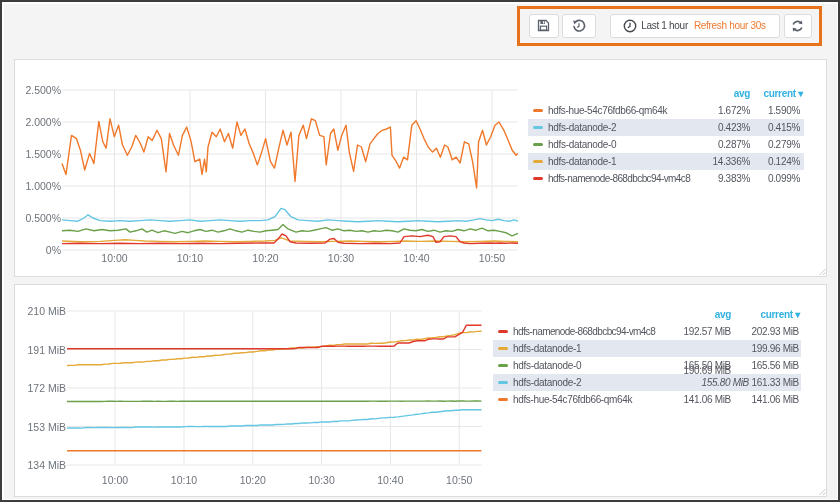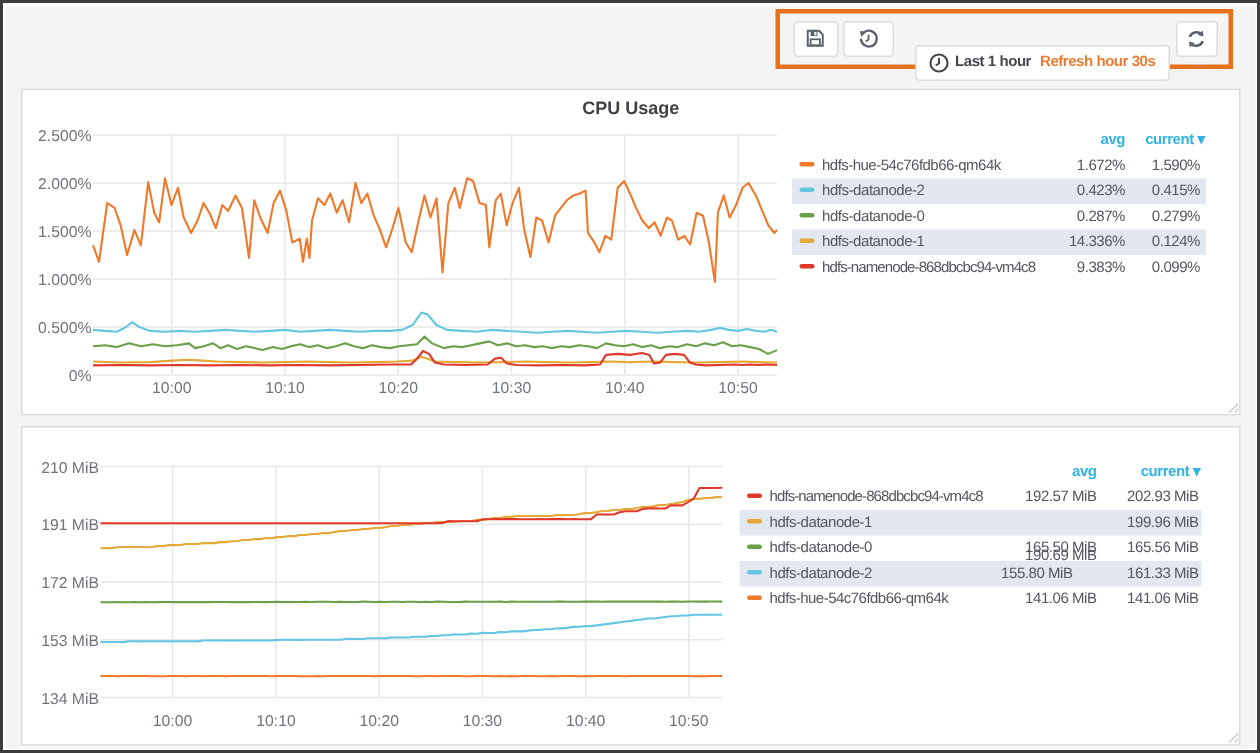--- a/index.html
+++ b/index.html
@@ -6,21 +6,21 @@
 html,body { width:840px; height:502px; }
 body { font-family:"Liberation Sans", sans-serif; background:#fff; position:relative; overflow:hidden; }
 #frame { position:absolute; left:0; top:0; width:840px; height:502px; border:2px solid #3c3c3c; background:#fff; }
 #page { position:absolute; left:0; top:0; width:836px; height:498px; background:#fff; }
 #bg { position:absolute; left:2px; top:2px; width:833px; height:495px; background:#f4f4f4; }
 
 .btn { position:absolute; background:#fff; border:1px solid #dcdcdc; border-radius:3px; display:flex; align-items:center; justify-content:center; }
 #obox { position:absolute; left:514.5px; top:3.5px; width:305.5px; height:40px; border:3px solid #e8711c; }
 #b1 { left:526.5px; top:11.5px; width:30px; height:24px; }
 #b2 { left:559.5px; top:11.5px; width:34px; height:24px; }
-#b3 { left:607.5px; top:11.5px; width:170px; height:24px; font-size:10px; color:#44484e; font-weight:bold; letter-spacing:-0.3px; white-space:nowrap;margin-top:16px; }
+#b3 { left:607.5px; top:11.5px; width:170px; height:24px; font-size:10px; color:#44484e; font-weight:normal; letter-spacing:-0.3px; white-space:nowrap; }
 #b3 .orng { color:#ed7b31; margin-left:6px; }
 #b3 svg { margin-right:4px; }
 #b4 { left:781.5px; top:11.5px; width:28px; height:24px; }
 .panel { position:absolute; left:12px; width:813px; background:#fff; border:1px solid #dcdcdc; }
 #cpu { top:57px; height:218px; }
 #mem { top:282px; height:213px; }
 .ptitle { position:absolute; width:100%; text-align:center; top:5px; font-size:12px; font-weight:bold; color:#3f4147; }
 .legend { position:absolute; font-size:10px; color:#53565e; letter-spacing:-0.3px; }
 .lrow { position:relative; height:17px; line-height:17px; white-space:nowrap; }
 .lrow.alt { background:#e3e7f0; }
@@ -64,21 +64,20 @@
   <div class="btn" id="b4">
     <svg width="13" height="12" viewBox="0 0 13 12">
       <path d="M2.2 4.6 A4.6 4.2 0 0 1 10 2.8" fill="none" stroke="#5b616b" stroke-width="1.7"></path>
       <path d="M10.9 0.4 L11.3 4.3 L7.5 3.4 Z" fill="#5b616b"></path>
       <path d="M10.8 7.4 A4.6 4.2 0 0 1 3 9.2" fill="none" stroke="#5b616b" stroke-width="1.7"></path>
       <path d="M2.1 11.6 L1.7 7.7 L5.5 8.6 Z" fill="#5b616b"></path>
     </svg>
   </div>
 
   <div class="panel" id="cpu">
-    <div class="ptitle">CPU Usage</div>
     <svg width="811" height="216" viewBox="0 0 811 216">
       <g stroke="#e7e7e7" stroke-width="1">
         <line x1="47" y1="30" x2="503" y2="30"></line>
         <line x1="47" y1="62" x2="503" y2="62"></line>
         <line x1="47" y1="94" x2="503" y2="94"></line>
         <line x1="47" y1="126" x2="503" y2="126"></line>
         <line x1="47" y1="158" x2="503" y2="158"></line>
         <line x1="47" y1="190" x2="503" y2="190"></line>
         <line x1="99.5" y1="30" x2="99.5" y2="190"></line>
         <line x1="175" y1="30" x2="175" y2="190"></line>
@@ -171,19 +170,19 @@
       </g>
     </svg>
     <div class="legend" style="left:478px; top:22px; width:308px;">
       <div class="lhead">
             <span class="v1" style="right:70px;">avg</span>
             <span class="v1" style="right:1px;">current ▾</span>
           </div>
       <div class="lrow"><span class="dash" style="background:#e0392b"></span><span class="name" style="letter-spacing:-0.6px">hdfs-namenode-868dbcbc94-vm4c8</span><span class="v1" style="right:70px;">192.57 MiB</span><span class="v1" style="right:2px;">202.93 MiB</span></div>
       <div class="lrow alt"><span class="dash" style="background:#e4a937"></span><span class="name">hdfs-datanode-1</span><span class="v1" style="right:70px;margin-top:22px;">190.69 MiB</span><span class="v1" style="right:2px;">199.96 MiB</span></div>
       <div class="lrow"><span class="dash" style="background:#6aa049"></span><span class="name">hdfs-datanode-0</span><span class="v1" style="right:70px;">165.50 MiB</span><span class="v1" style="right:2px;">165.56 MiB</span></div>
-      <div class="lrow alt"><span class="dash" style="background:#64c6e2"></span><span class="name">hdfs-datanode-2</span><span class="v1" style="right:86px;">155.80 MiB</span><span class="v1" style="right:2px;">161.33 MiB</span></div>
+      <div class="lrow alt"><span class="dash" style="background:#64c6e2"></span><span class="name">hdfs-datanode-2</span><span class="v1" style="right:52px;font-style:italic;">155.80 MiB</span><span class="v1" style="right:2px;">161.33 MiB</span></div>
       <div class="lrow"><span class="dash" style="background:#f0782a"></span><span class="name" style="letter-spacing:-0.35px">hdfs-hue-54c76fdb66-qm64k</span><span class="v1" style="right:70px;">141.06 MiB</span><span class="v1" style="right:2px;">141.06 MiB</span></div>
     </div>
   </div>
 
 </div>
 </div>
 
 </body></html>

